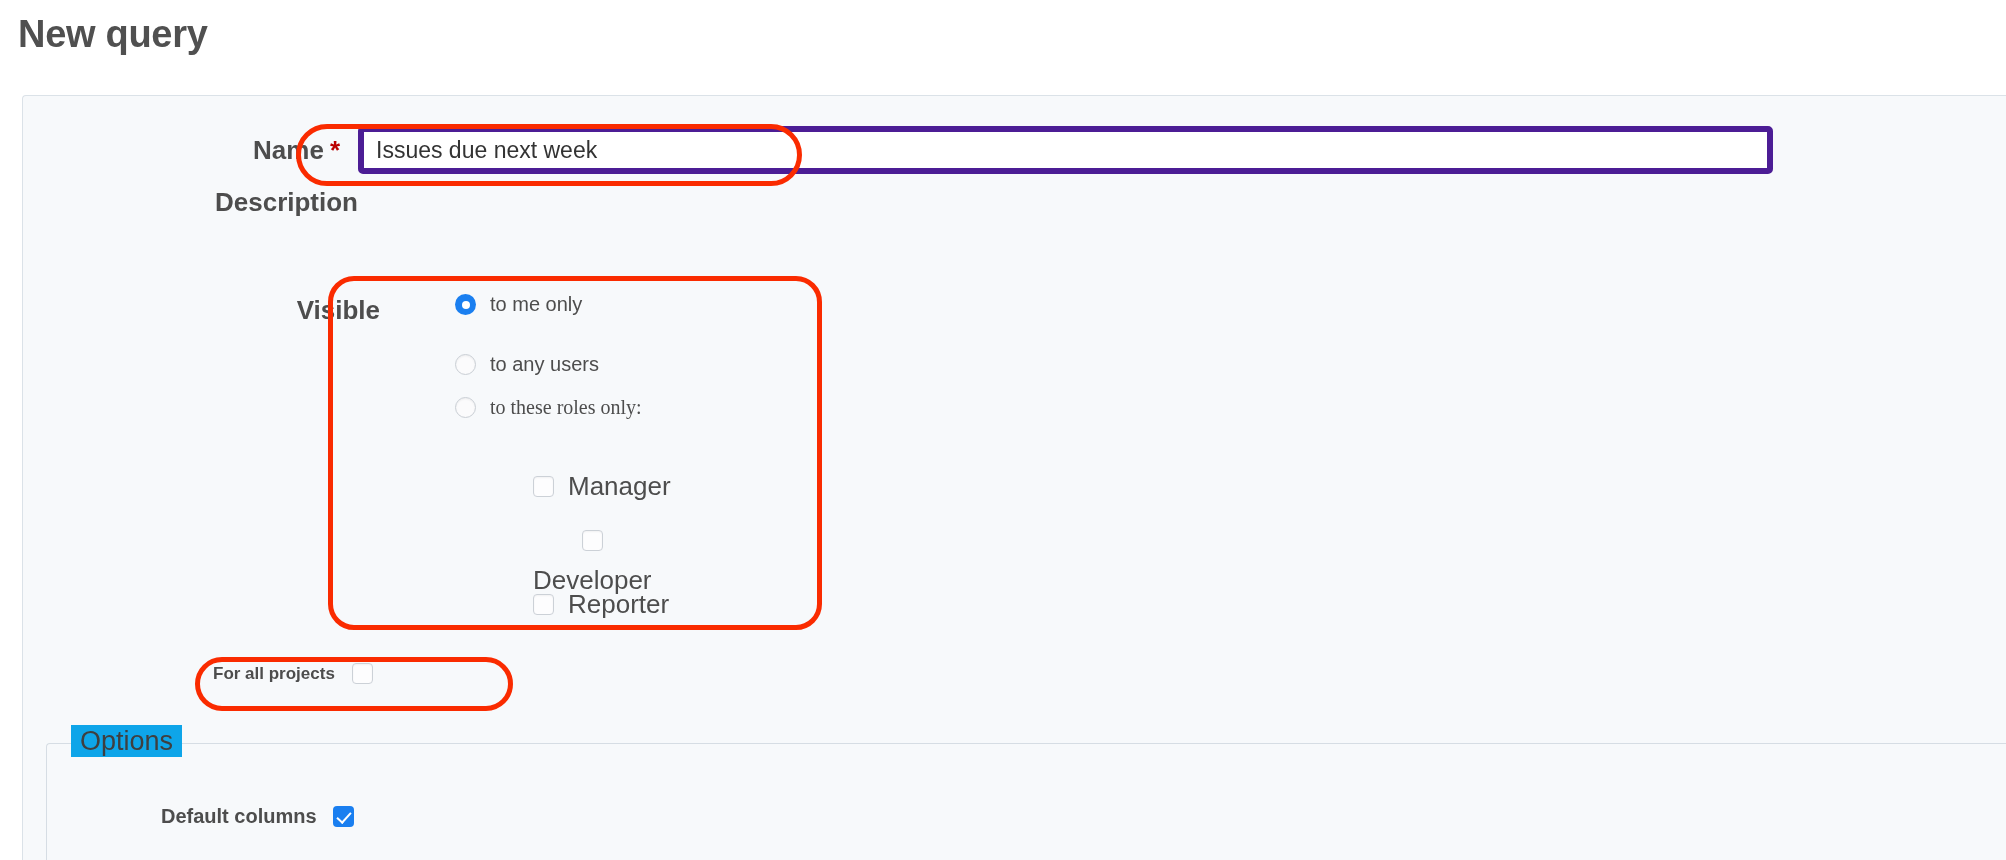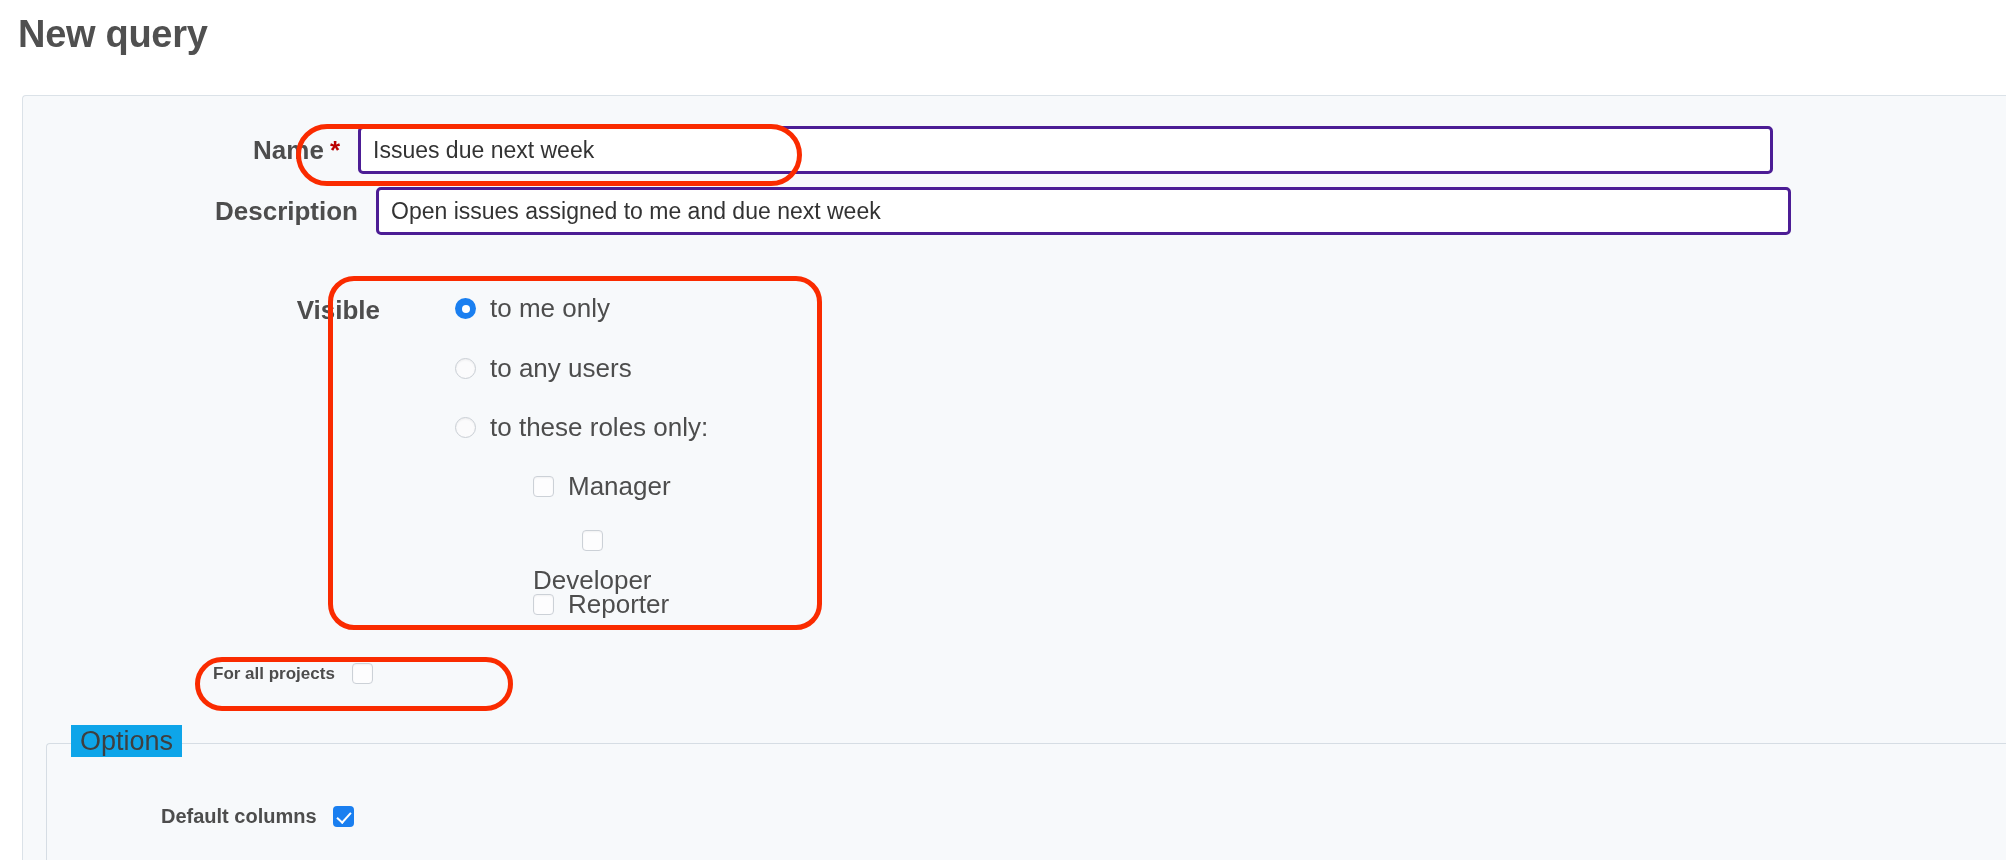--- a/index.html
+++ b/index.html
@@ -58,21 +58,21 @@
   }
   .req-star {
     color: #bb0000;
     font-weight: bold;
     margin-left: 6px;
     font-size: 26px;
   }
 
   .text-input {
     background: #ffffff;
-    border: 3px solid #4c1d95;
+    border: 6px solid #4c1d95;
     border-radius: 5px;
     font-family: "Liberation Sans", sans-serif;
     font-size: 23px;
     color: #333333;
     padding: 0 12px;
     box-sizing: border-box;
     outline: none;
   }
 
   
@@ -98,21 +98,21 @@
   }
   .radio-row {
     position: absolute;
     left: 455px;
     display: flex;
     align-items: center;
     gap: 14px;
   }
   #radio-row-0 { top: 293px; }
   #radio-row-1 { top: 353px; }
-  #radio-row-2 { top: 412px; }
+  #radio-row-2 { top: 396px; font-family: Liberation Serif, serif; }
 
   .radio {
     width: 21px;
     height: 21px;
     border-radius: 50%;
     box-sizing: border-box;
     flex: none;
   }
   .radio.off {
     background: #fbfbfc;
@@ -128,21 +128,21 @@
     content: "";
     position: absolute;
     left: 6.5px;
     top: 6.5px;
     width: 8px;
     height: 8px;
     border-radius: 50%;
     background: #ffffff;
   }
   .radio-text {
-    font-size: 26px;
+    font-size: 20px;
     color: #4d4d4d;
     white-space: nowrap;
   }
 
   
   .role-row {
     position: absolute;
     left: 533px;
     display: flex;
     align-items: center;
@@ -251,21 +251,20 @@
 
 <div class="field-row" id="name-row">
   <div class="field-label">
     <span>Name</span><span class="req-star">*</span>
   </div>
   <input class="text-input" id="name-input" type="text" value="Issues due next week" style="">
 </div>
 
 <div class="field-row" id="desc-row">
   <div class="field-label">Description</div>
-  <input class="text-input" id="desc-input" type="text" value="Open issues assigned to me and due next week" style="">
 </div>
 
 <div class="visible-label">Visible</div>
 
 <div class="radio-row" id="radio-row-0">
   <span class="radio on"></span>
   <span class="radio-text">to me only</span>
 </div>
 <div class="radio-row" id="radio-row-1">
   <span class="radio off"></span>

